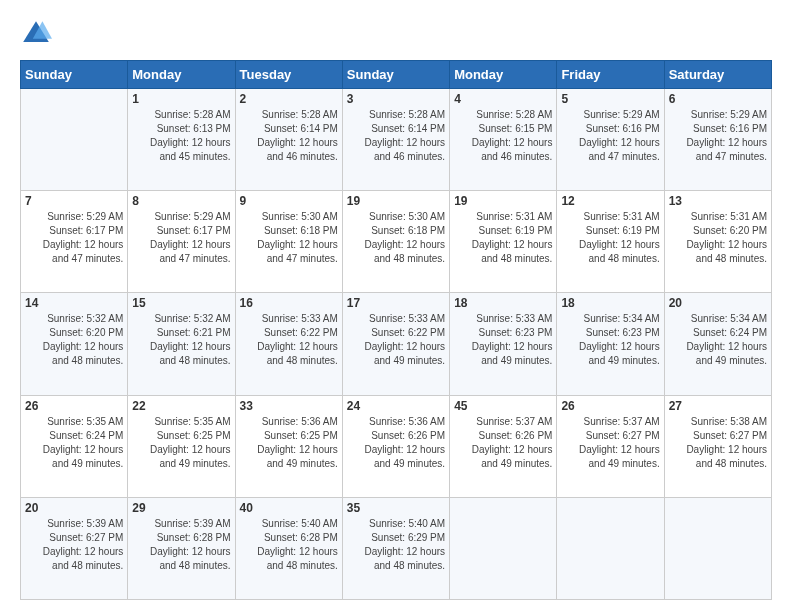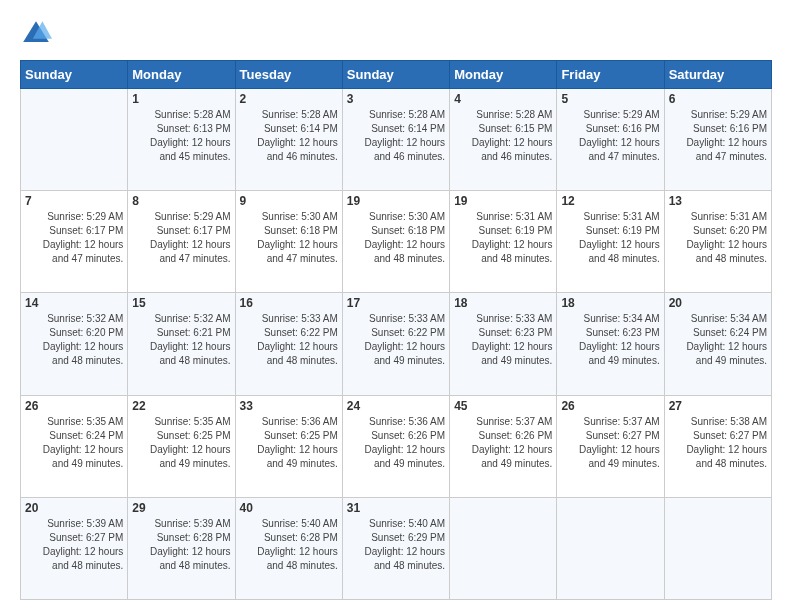--- a/index.html
+++ b/index.html
@@ -261,21 +261,21 @@
           </td>
           <td>
             <span class="day-num">29</span>
             <div class="day-info">Sunrise: 5:39 AM<br>Sunset: 6:28 PM<br>Daylight: 12 hours and 48 minutes.</div>
           </td>
           <td>
             <span class="day-num">40</span>
             <div class="day-info">Sunrise: 5:40 AM<br>Sunset: 6:28 PM<br>Daylight: 12 hours and 48 minutes.</div>
           </td>
           <td>
-            <span class="day-num">31</span>
+            <span class="day-num">35</span>
             <div class="day-info">Sunrise: 5:40 AM<br>Sunset: 6:29 PM<br>Daylight: 12 hours and 48 minutes.</div>
           </td>
           <td class="empty-cell"></td>
           <td class="empty-cell"></td>
           <td class="empty-cell"></td>
         </tr>
       </tbody>
   </table>
 </div>
 

